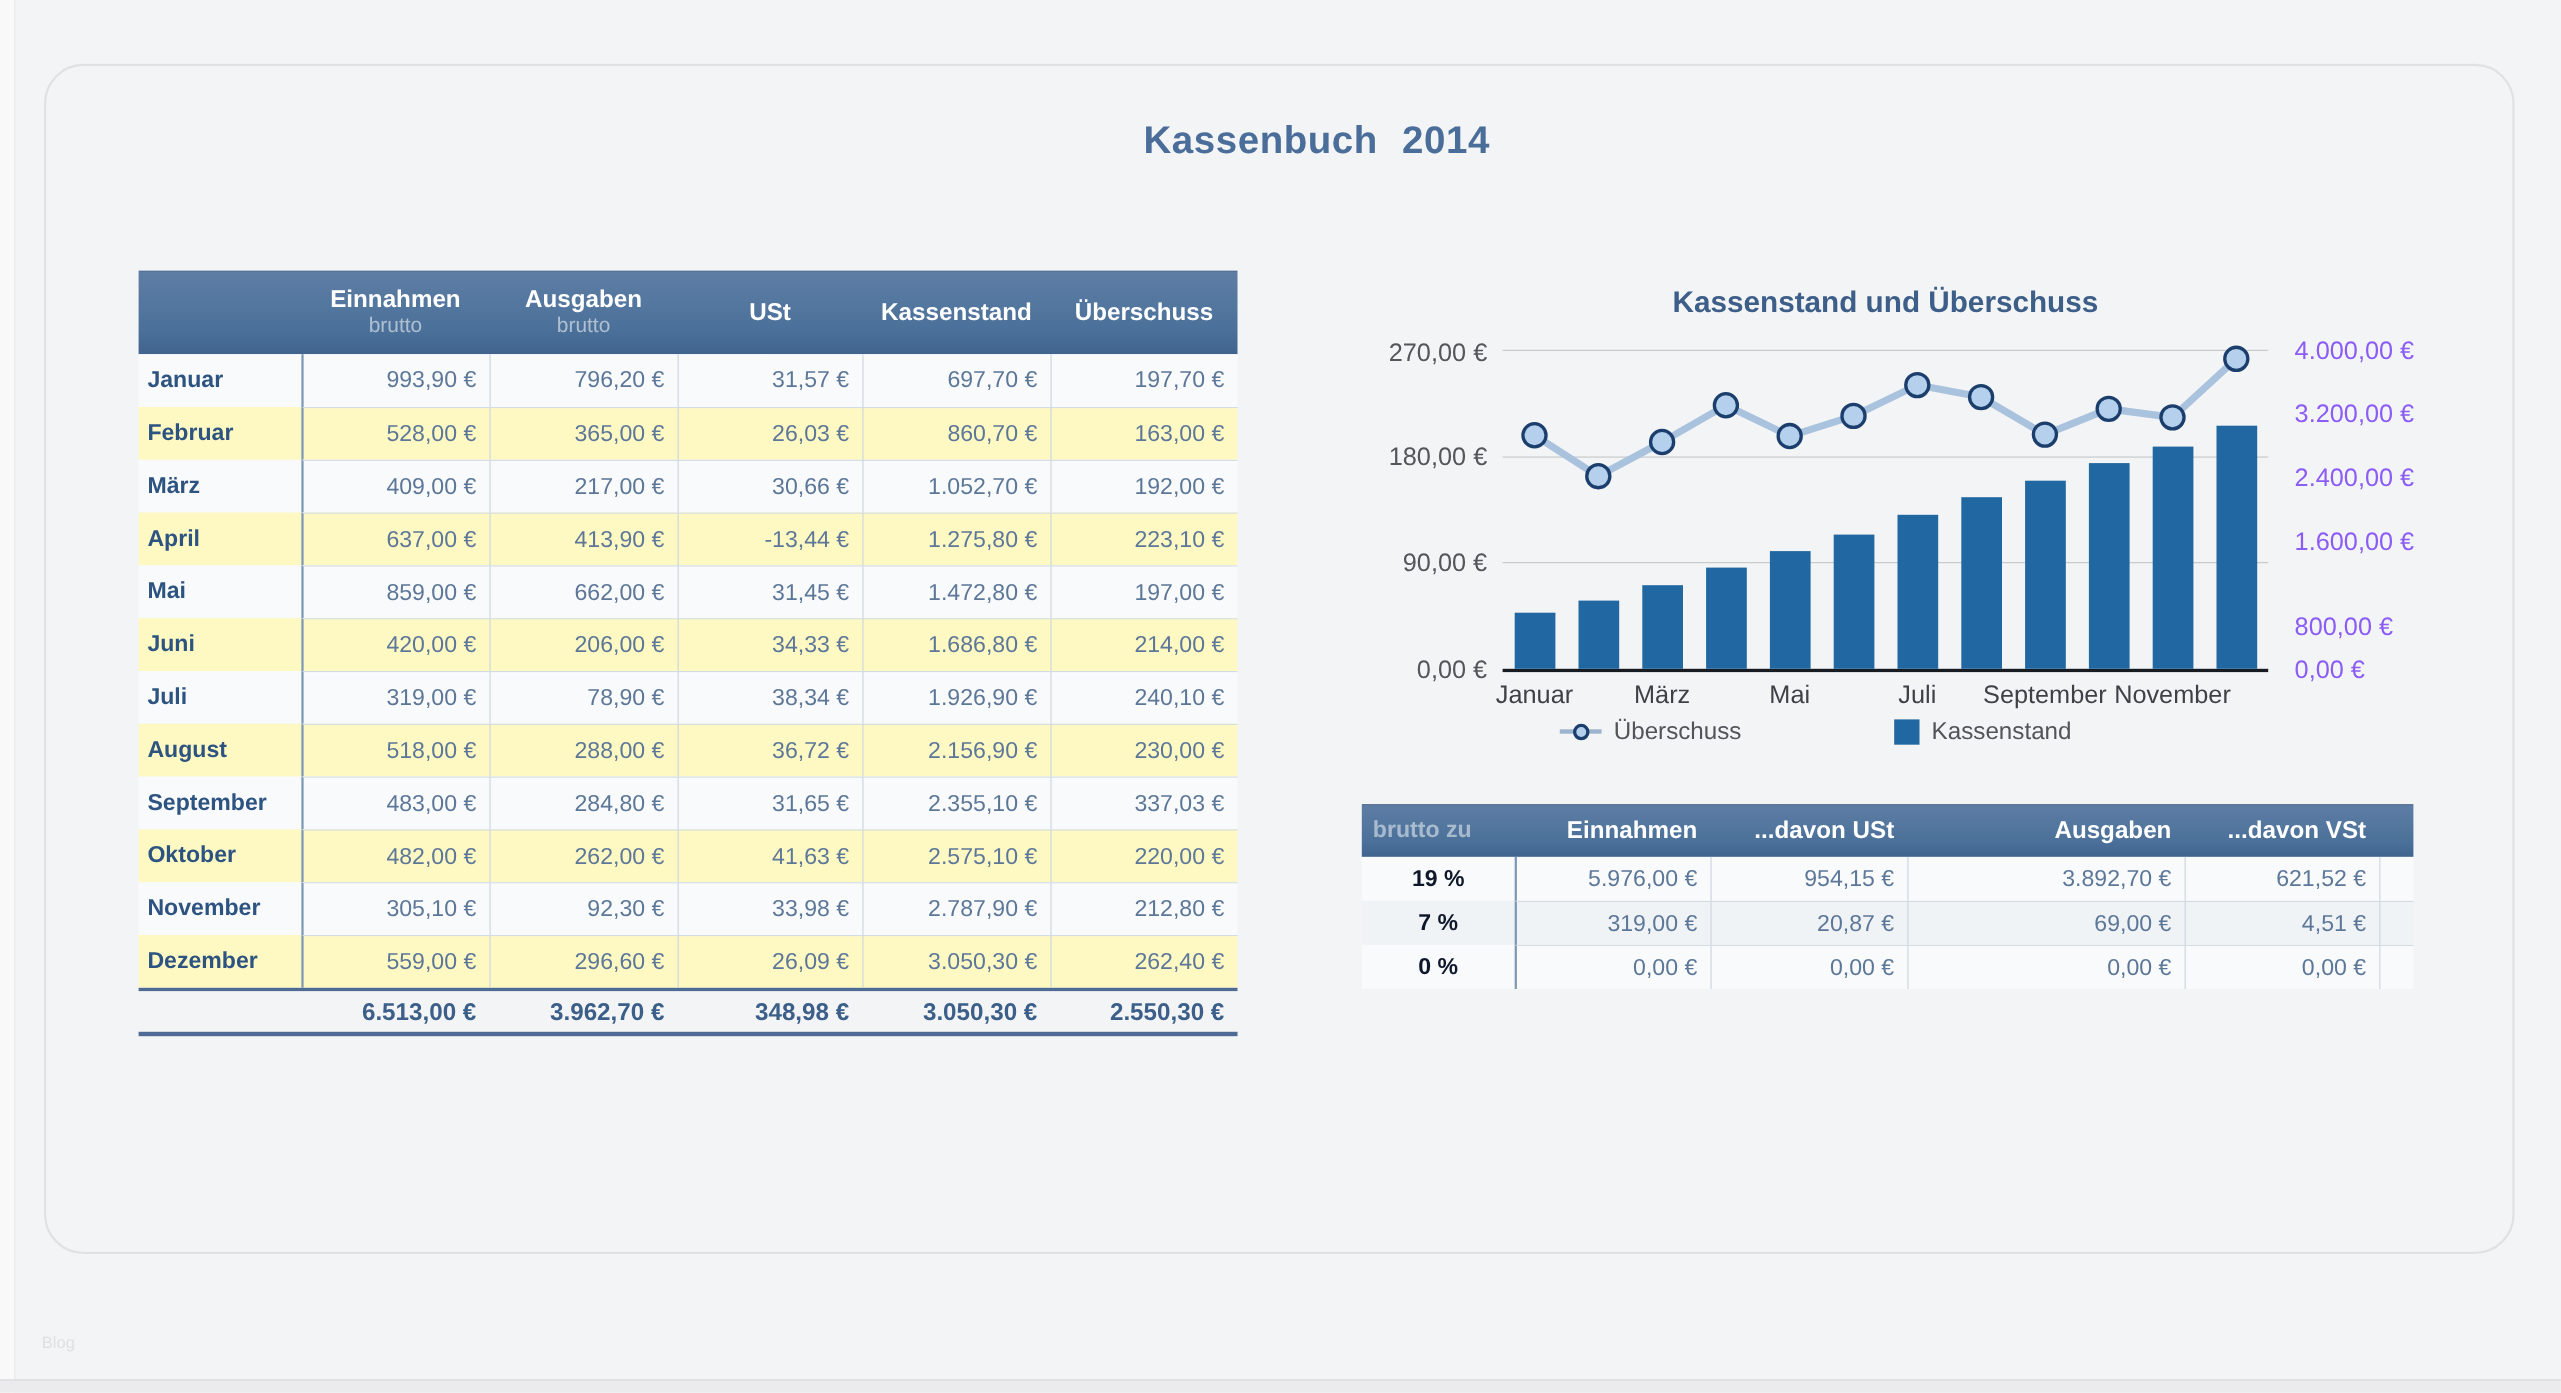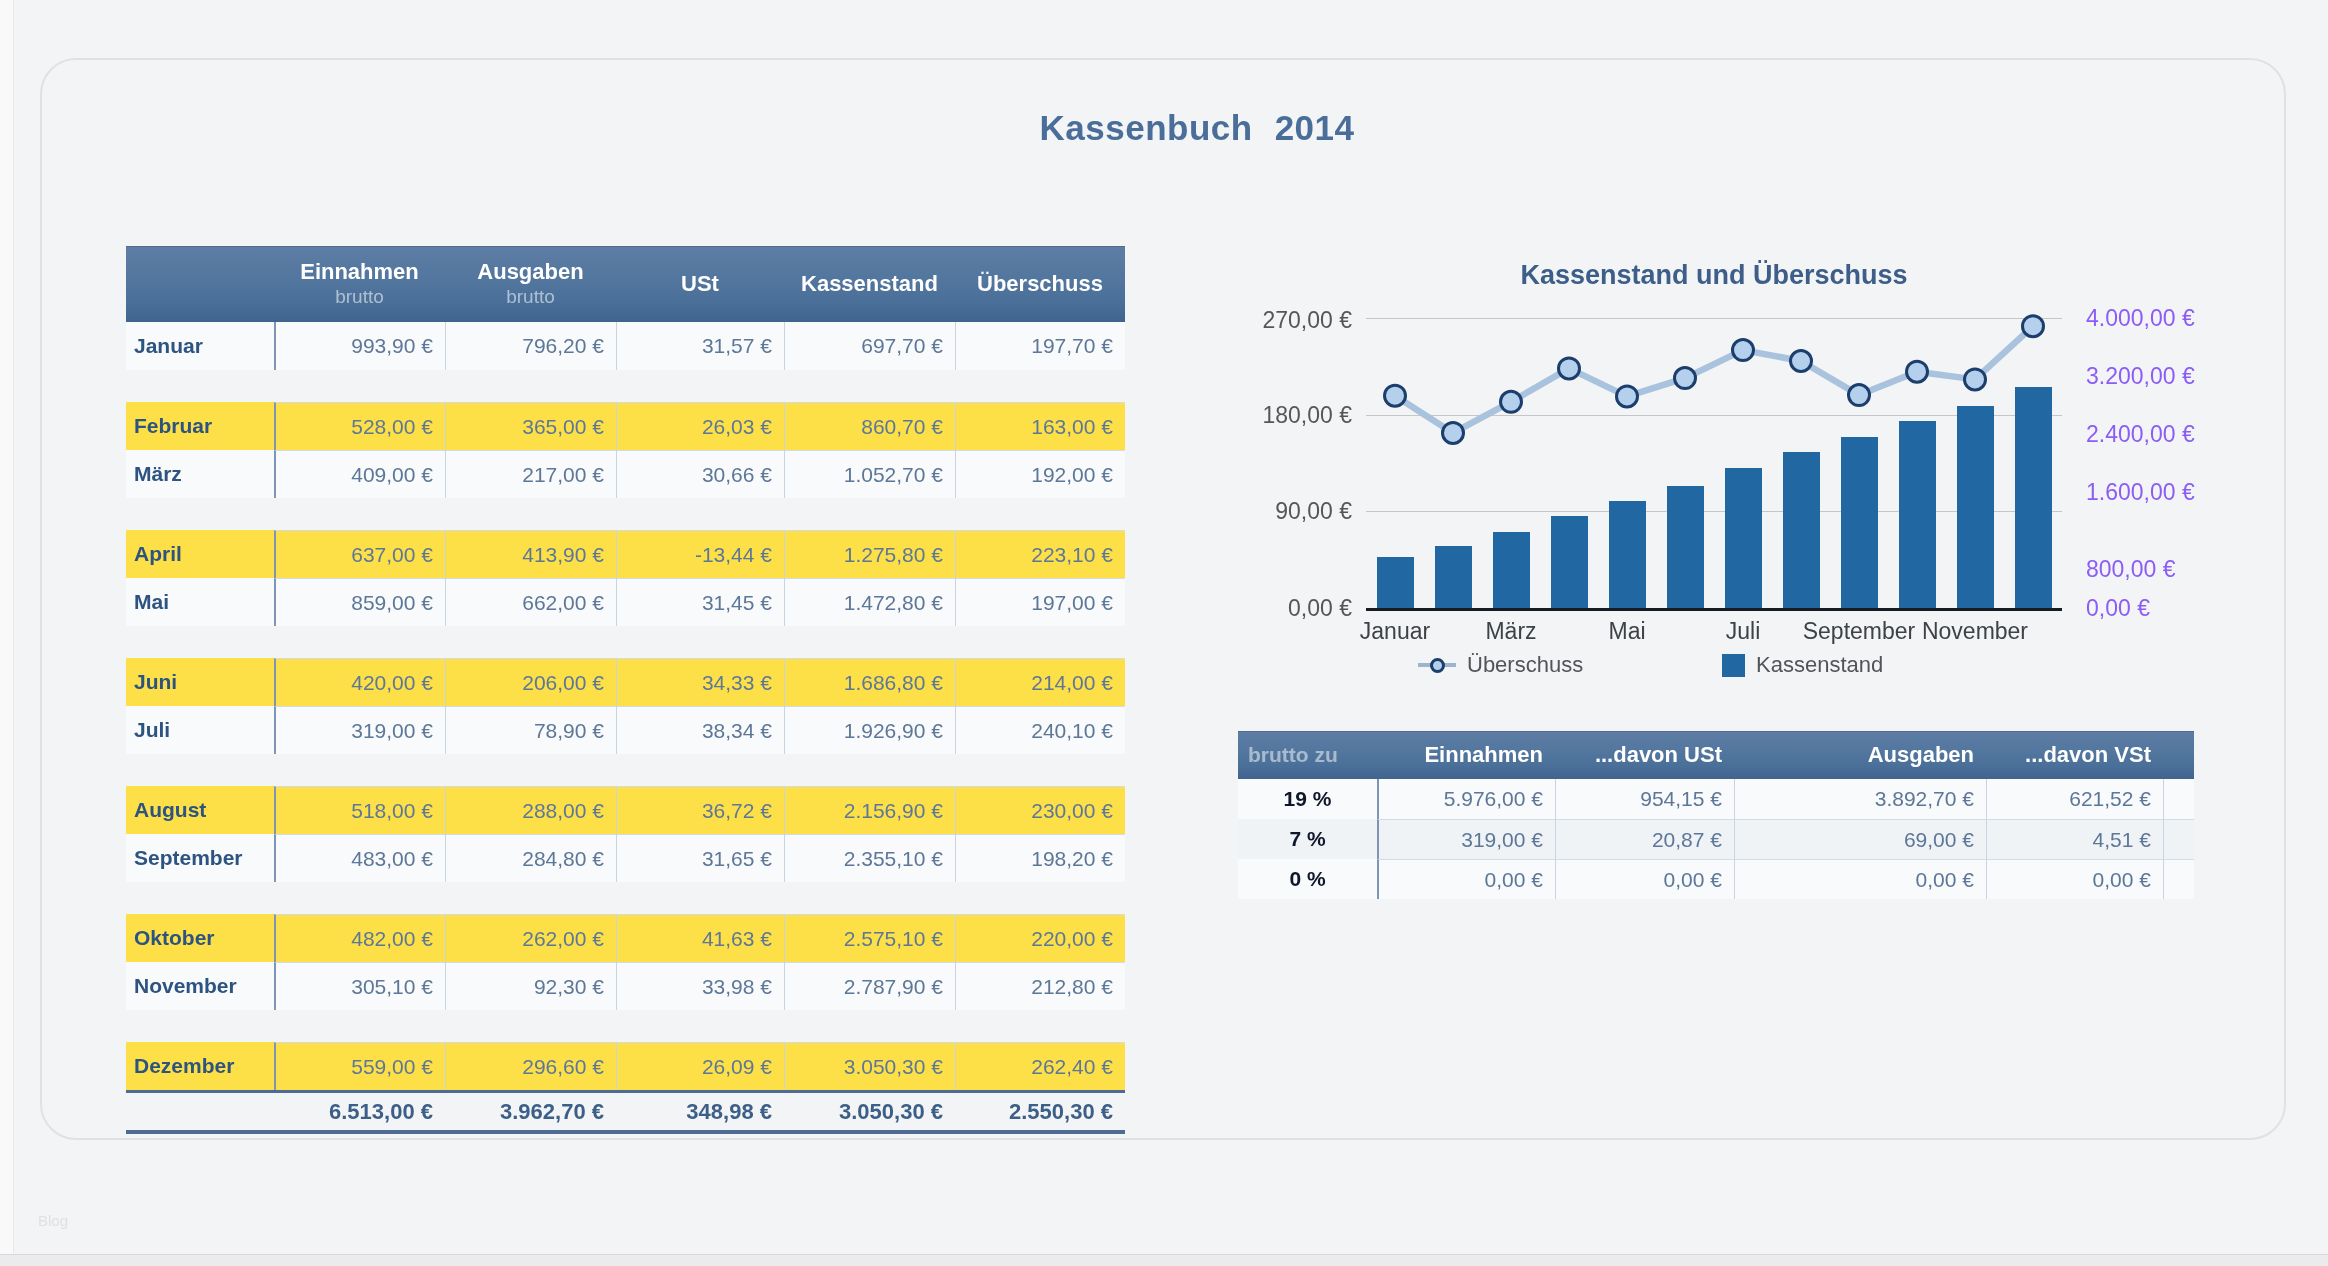--- a/index.html
+++ b/index.html
@@ -28,21 +28,21 @@
   .grid-main { display:grid; grid-template-columns:148px 171px 171px 168px 171px 170px; }
   .mt-header { height:76px;
     background:linear-gradient(180deg,#5e7da4 0%,#52769e 45%,#4b7099 70%,#40648d 100%);
     box-shadow:inset 0 1px 0 rgba(0,0,0,.12); }
   .mt-header .hcell { display:flex; flex-direction:column; align-items:center; justify-content:center;
     color:#ffffff; font-weight:bold; font-size:22px; line-height:1.2; }
   .mt-header .sub { font-weight:normal; font-size:19px; color:rgba(255,255,255,.55); }
 
   .mt-row { height:48px; }
   .mt-row.odd  { background:#f8fafb; }
-  .mt-row.even { background:#fde047;margin-top:32px; }
+  .mt-row.even { background:#fef9c3; }
   .mcell { display:flex; align-items:center; padding-left:8px;
     font-size:21px; font-weight:bold; color:#2d5380; }
   .vcell { display:flex; align-items:center; justify-content:flex-end; padding-right:12px;
     font-size:21px; color:#5d7798; border-left:1px solid #c9d4de; }
   .vcell.firstcol { border-left:2px solid #7c96b3; }
   .mt-row.sep .vcell { border-top:1px solid #d3dce4; }
 
   .mt-totals { height:44px; border-top:3px solid #4d6b94; border-bottom:4px solid #4d6b94; }
   .tcell { display:flex; align-items:center; justify-content:flex-end; padding-right:12px;
     font-size:22px; font-weight:bold; color:#3c5f89; }
@@ -188,21 +188,21 @@
         <div class="vcell">36,72 €</div>
         <div class="vcell">2.156,90 €</div>
         <div class="vcell">230,00 €</div>
       </div>
       <div class="mt-row grid-main odd sep">
         <div class="mcell">September</div>
         <div class="vcell firstcol">483,00 €</div>
         <div class="vcell">284,80 €</div>
         <div class="vcell">31,65 €</div>
         <div class="vcell">2.355,10 €</div>
-        <div class="vcell">198,20 €</div>
+        <div class="vcell">337,03 €</div>
       </div>
       <div class="mt-row grid-main even sep">
         <div class="mcell">Oktober</div>
         <div class="vcell firstcol">482,00 €</div>
         <div class="vcell">262,00 €</div>
         <div class="vcell">41,63 €</div>
         <div class="vcell">2.575,10 €</div>
         <div class="vcell">220,00 €</div>
       </div>
       <div class="mt-row grid-main odd sep">

